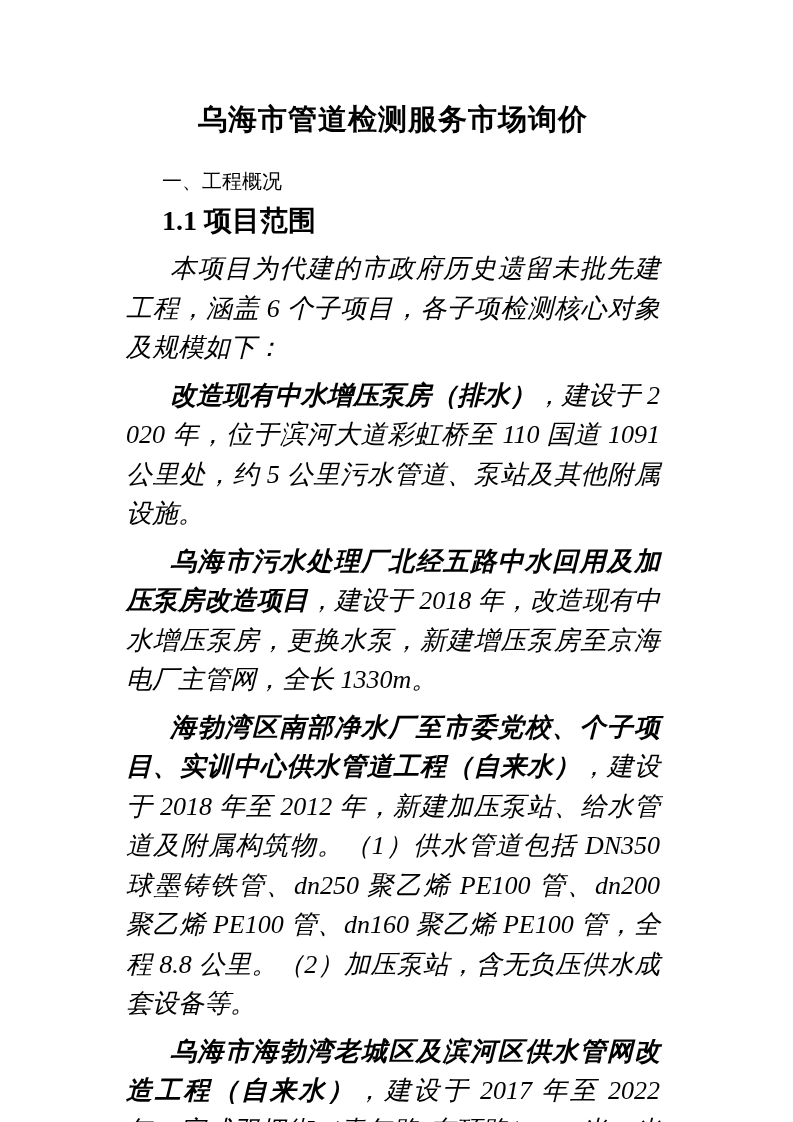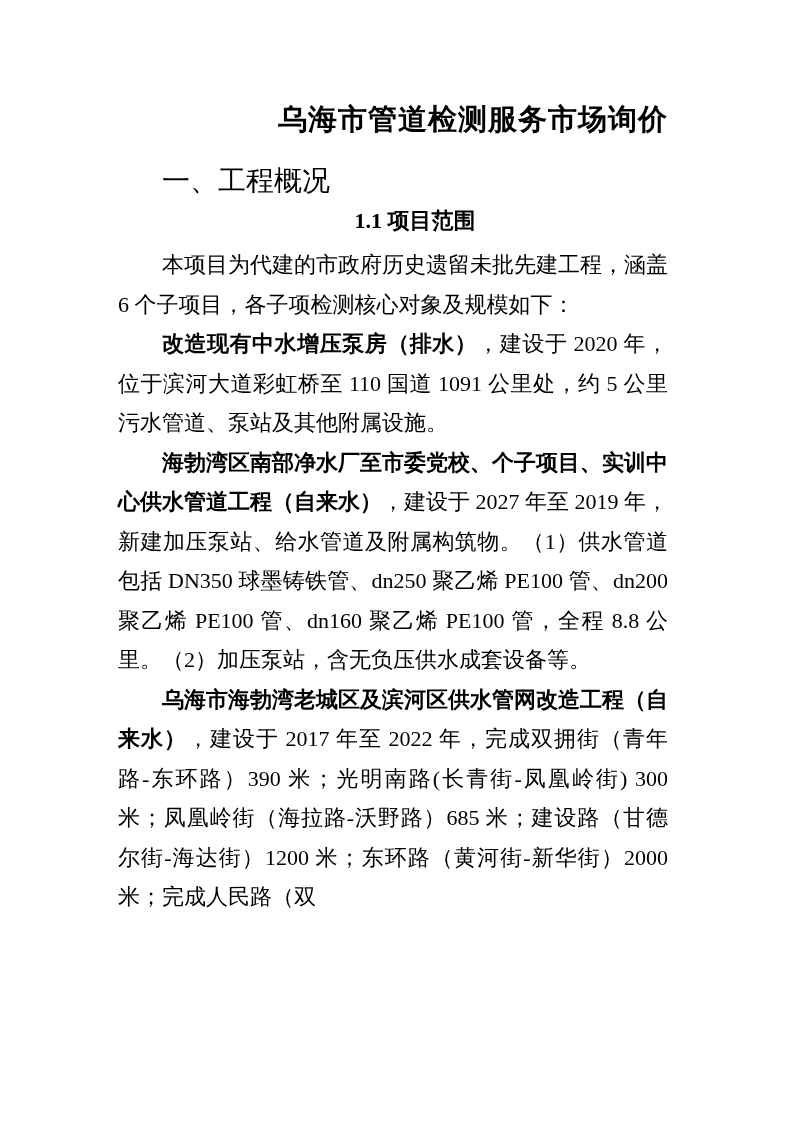--- a/index.html
+++ b/index.html
@@ -17,62 +17,63 @@
     padding: 95px 125px 0 118px;
     overflow: hidden;
     color: #000000;
     font-family: "Liberation Serif", "DejaVu Serif", serif;
   }
   .doc-title {
     margin: 0 0 18px 0;
     font-size: 29px;
     font-weight: bold;
     line-height: 48px;
-    text-align: right;
+    text-align: center;
     letter-spacing: 1px;
     font-family: "Liberation Serif", "DejaVu Serif", serif;
   }
   .h-section {
     margin: 0;
-    font-size: 28px;
+    font-size: 20px;
     font-weight: normal;
     line-height: 40px;
     text-indent: 44px;
     font-family: "Liberation Sans", "DejaVu Sans", sans-serif;
   }
   .h-sub {
     margin: 0 0 4px 0;
-    font-size: 22px;
+    font-size: 28px;
     font-weight: bold;
     line-height: 40px;
     text-indent: 44px;
     font-family: "Liberation Serif", "DejaVu Serif", serif;
-    text-align: center;
   }
   .body-para {
-    margin: 0;
-    font-size: 22px;
+    margin: 8px;
+    font-size: 26px;
     line-height: 39.5px;
     text-align: justify;
     text-indent: 44px;
     word-break: break-all;
     font-family: "Liberation Serif", "DejaVu Serif", serif;
+    font-style: italic;
   }
   .run { font-weight: normal; }
   .run.bold { font-weight: bold; }
 </style>
 </head>
 <body>
 
 <div class="page">
   <h1 class="doc-title">乌海市管道检测服务市场询价</h1>
 
   <h2 class="h-section">一、工程概况</h2>
 
   <h3 class="h-sub">1.1 项目范围</h3>
 
   <div id="paragraphs">
       <p class="body-para"><span class="run">本项目为代建的市政府历史遗留未批先建工程，涵盖 6 个子项目，各子项检测核心对象及规模如下：</span></p>
       <p class="body-para"><span class="run bold">改造现有中水增压泵房（排水）</span><span class="run">，建设于 2020 年，位于滨河大道彩虹桥至 110 国道 1091 公里处，约 5 公里污水管道、泵站及其他附属设施。</span></p>
-      <p class="body-para"><span class="run bold">海勃湾区南部净水厂至市委党校、个子项目、实训中心供水管道工程（自来水）</span><span class="run">，建设于 2027 年至 2019 年，新建加压泵站、给水管道及附属构筑物。（1）供水管道包括 DN350 球墨铸铁管、dn250 聚乙烯 PE100 管、dn200 聚乙烯 PE100 管、dn160 聚乙烯 PE100 管，全程 8.8 公里。（2）加压泵站，含无负压供水成套设备等。</span></p>
+      <p class="body-para"><span class="run bold">乌海市污水处理厂北经五路中水回用及加压泵房改造项目</span><span class="run">，建设于 2018 年，改造现有中水增压泵房，更换水泵，新建增压泵房至京海电厂主管网，全长 1330m。</span></p>
+      <p class="body-para"><span class="run bold">海勃湾区南部净水厂至市委党校、个子项目、实训中心供水管道工程（自来水）</span><span class="run">，建设于 2018 年至 2012 年，新建加压泵站、给水管道及附属构筑物。（1）供水管道包括 DN350 球墨铸铁管、dn250 聚乙烯 PE100 管、dn200 聚乙烯 PE100 管、dn160 聚乙烯 PE100 管，全程 8.8 公里。（2）加压泵站，含无负压供水成套设备等。</span></p>
       <p class="body-para"><span class="run bold">乌海市海勃湾老城区及滨河区供水管网改造工程（自来水）</span><span class="run">，建设于 2017 年至 2022 年，完成双拥街（青年路-东环路）390 米；光明南路(长青街-凤凰岭街) 300 米；凤凰岭街（海拉路-沃野路）685 米；建设路（甘德尔街-海达街）1200 米；东环路（黄河街-新华街）2000 米；完成人民路（双</span></p>
     </div>
 </div>
 
 </body></html>

